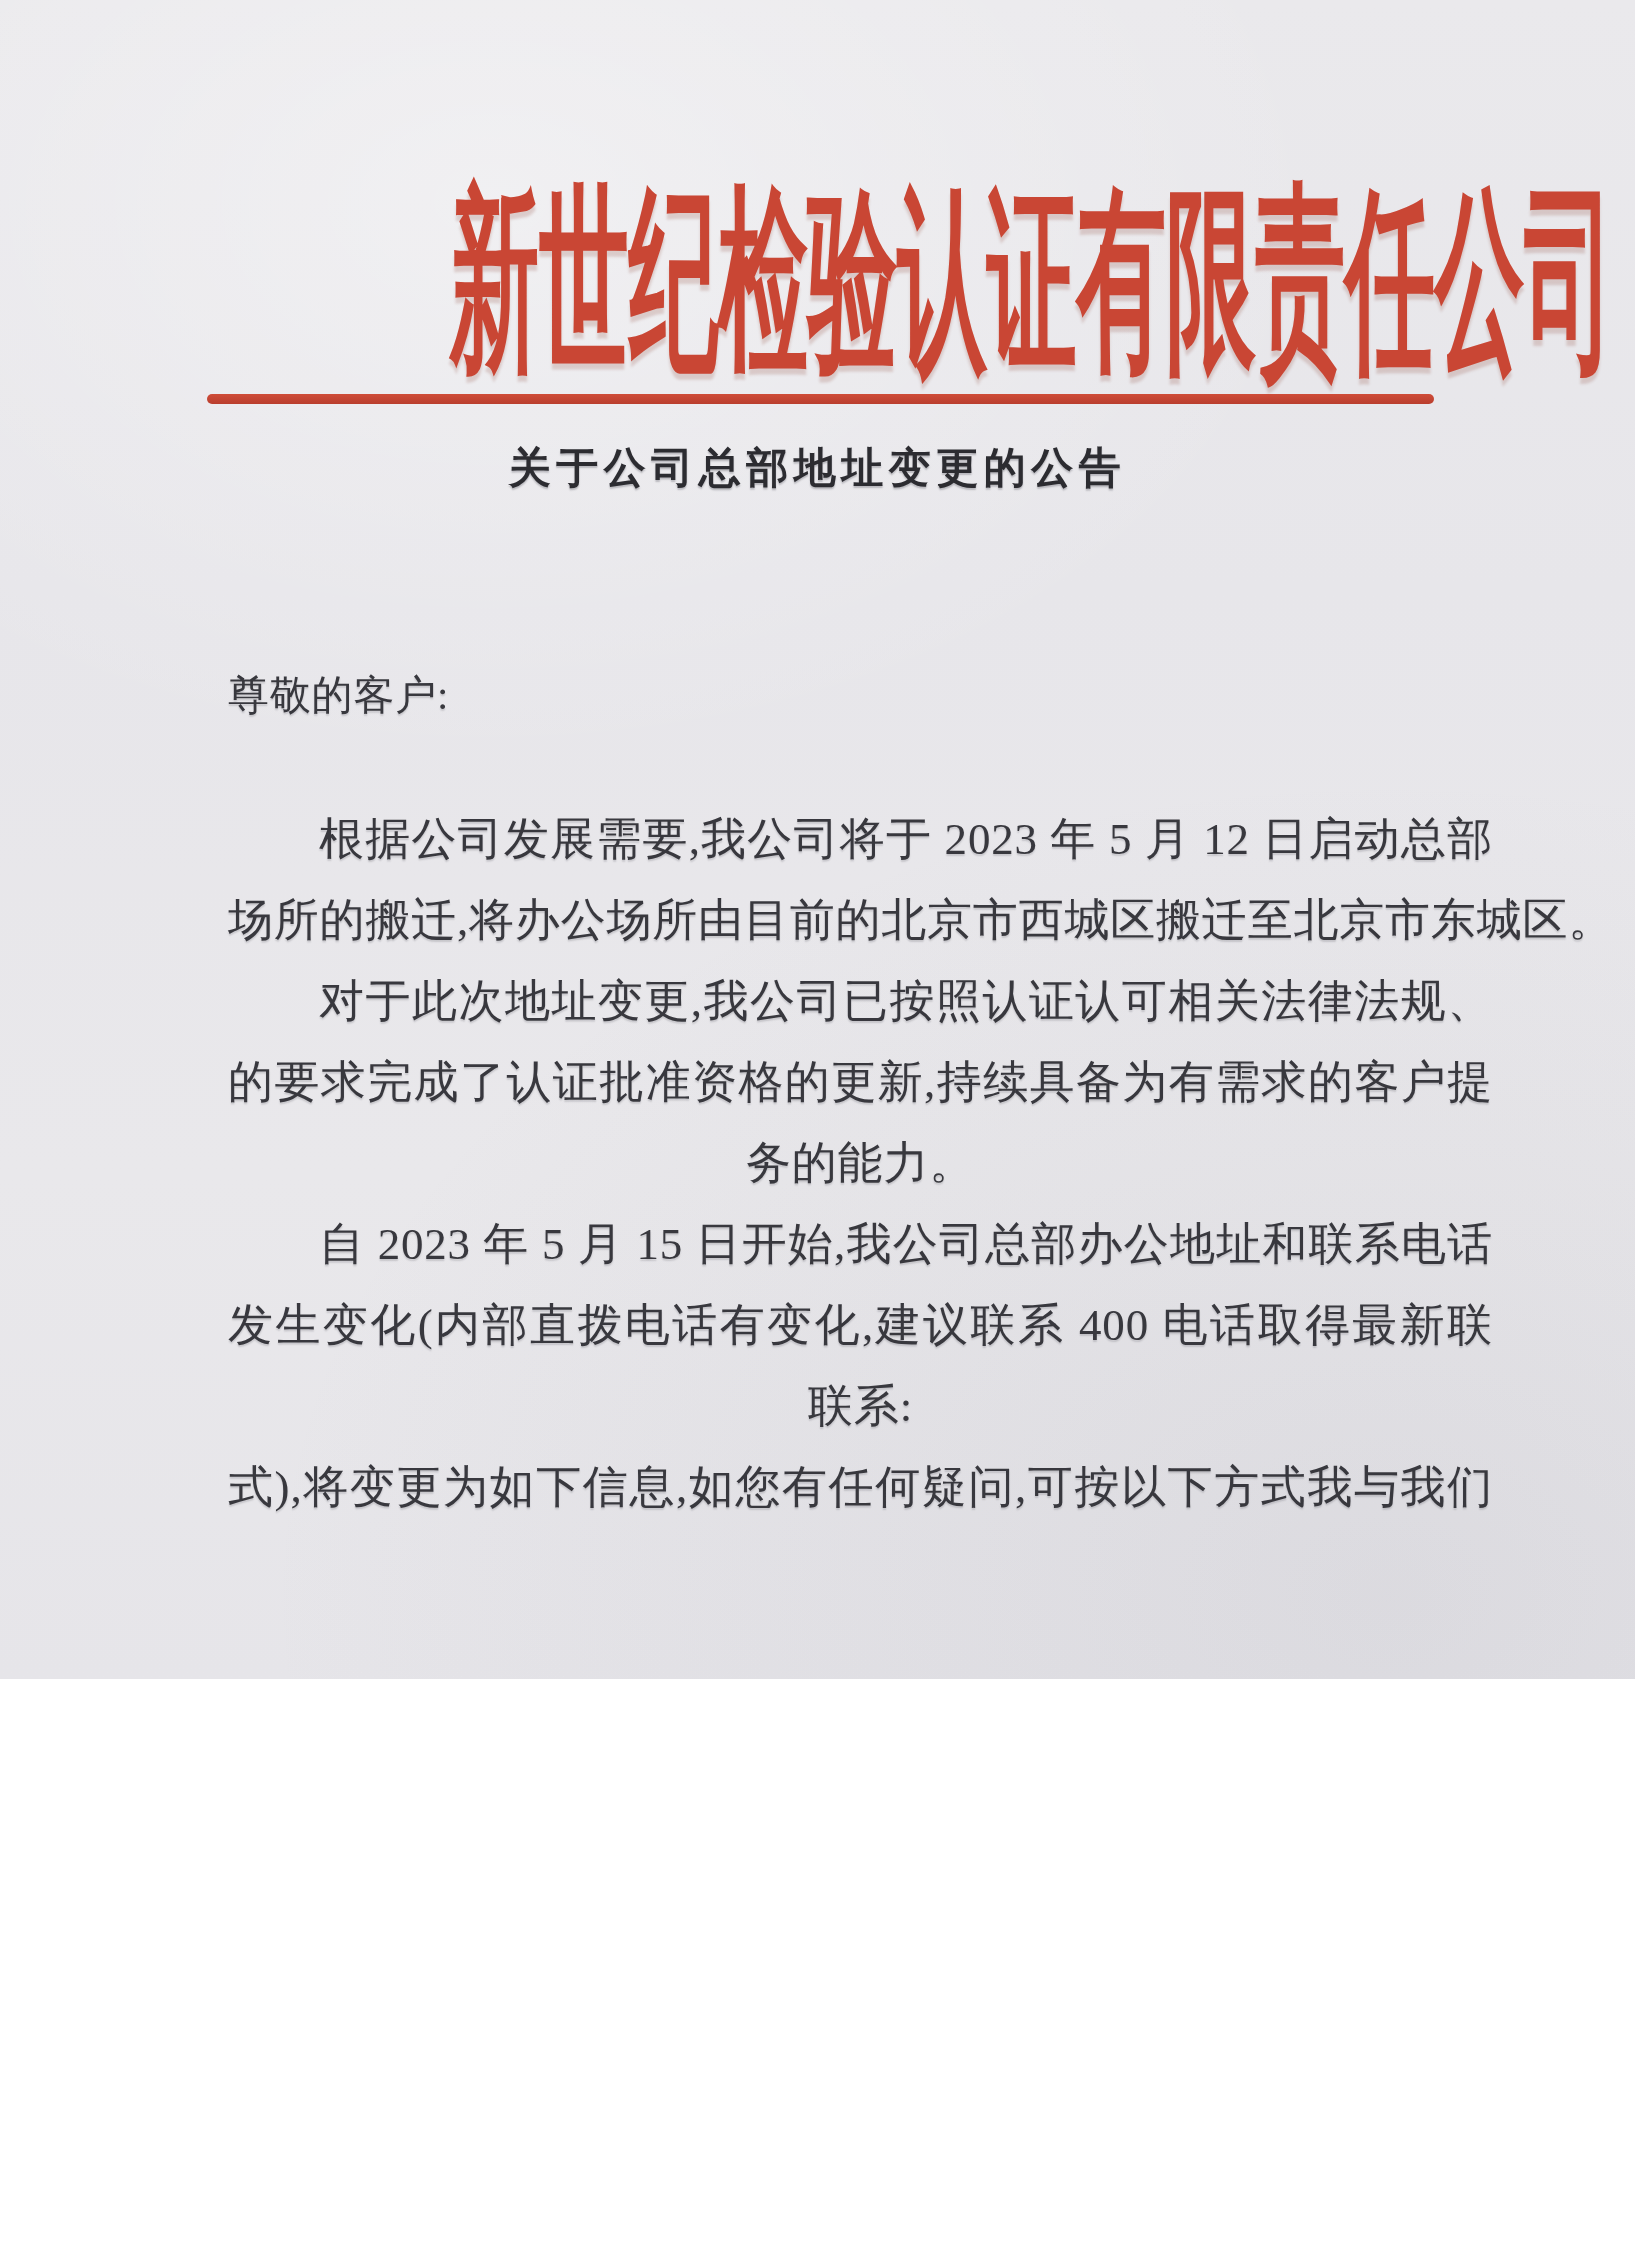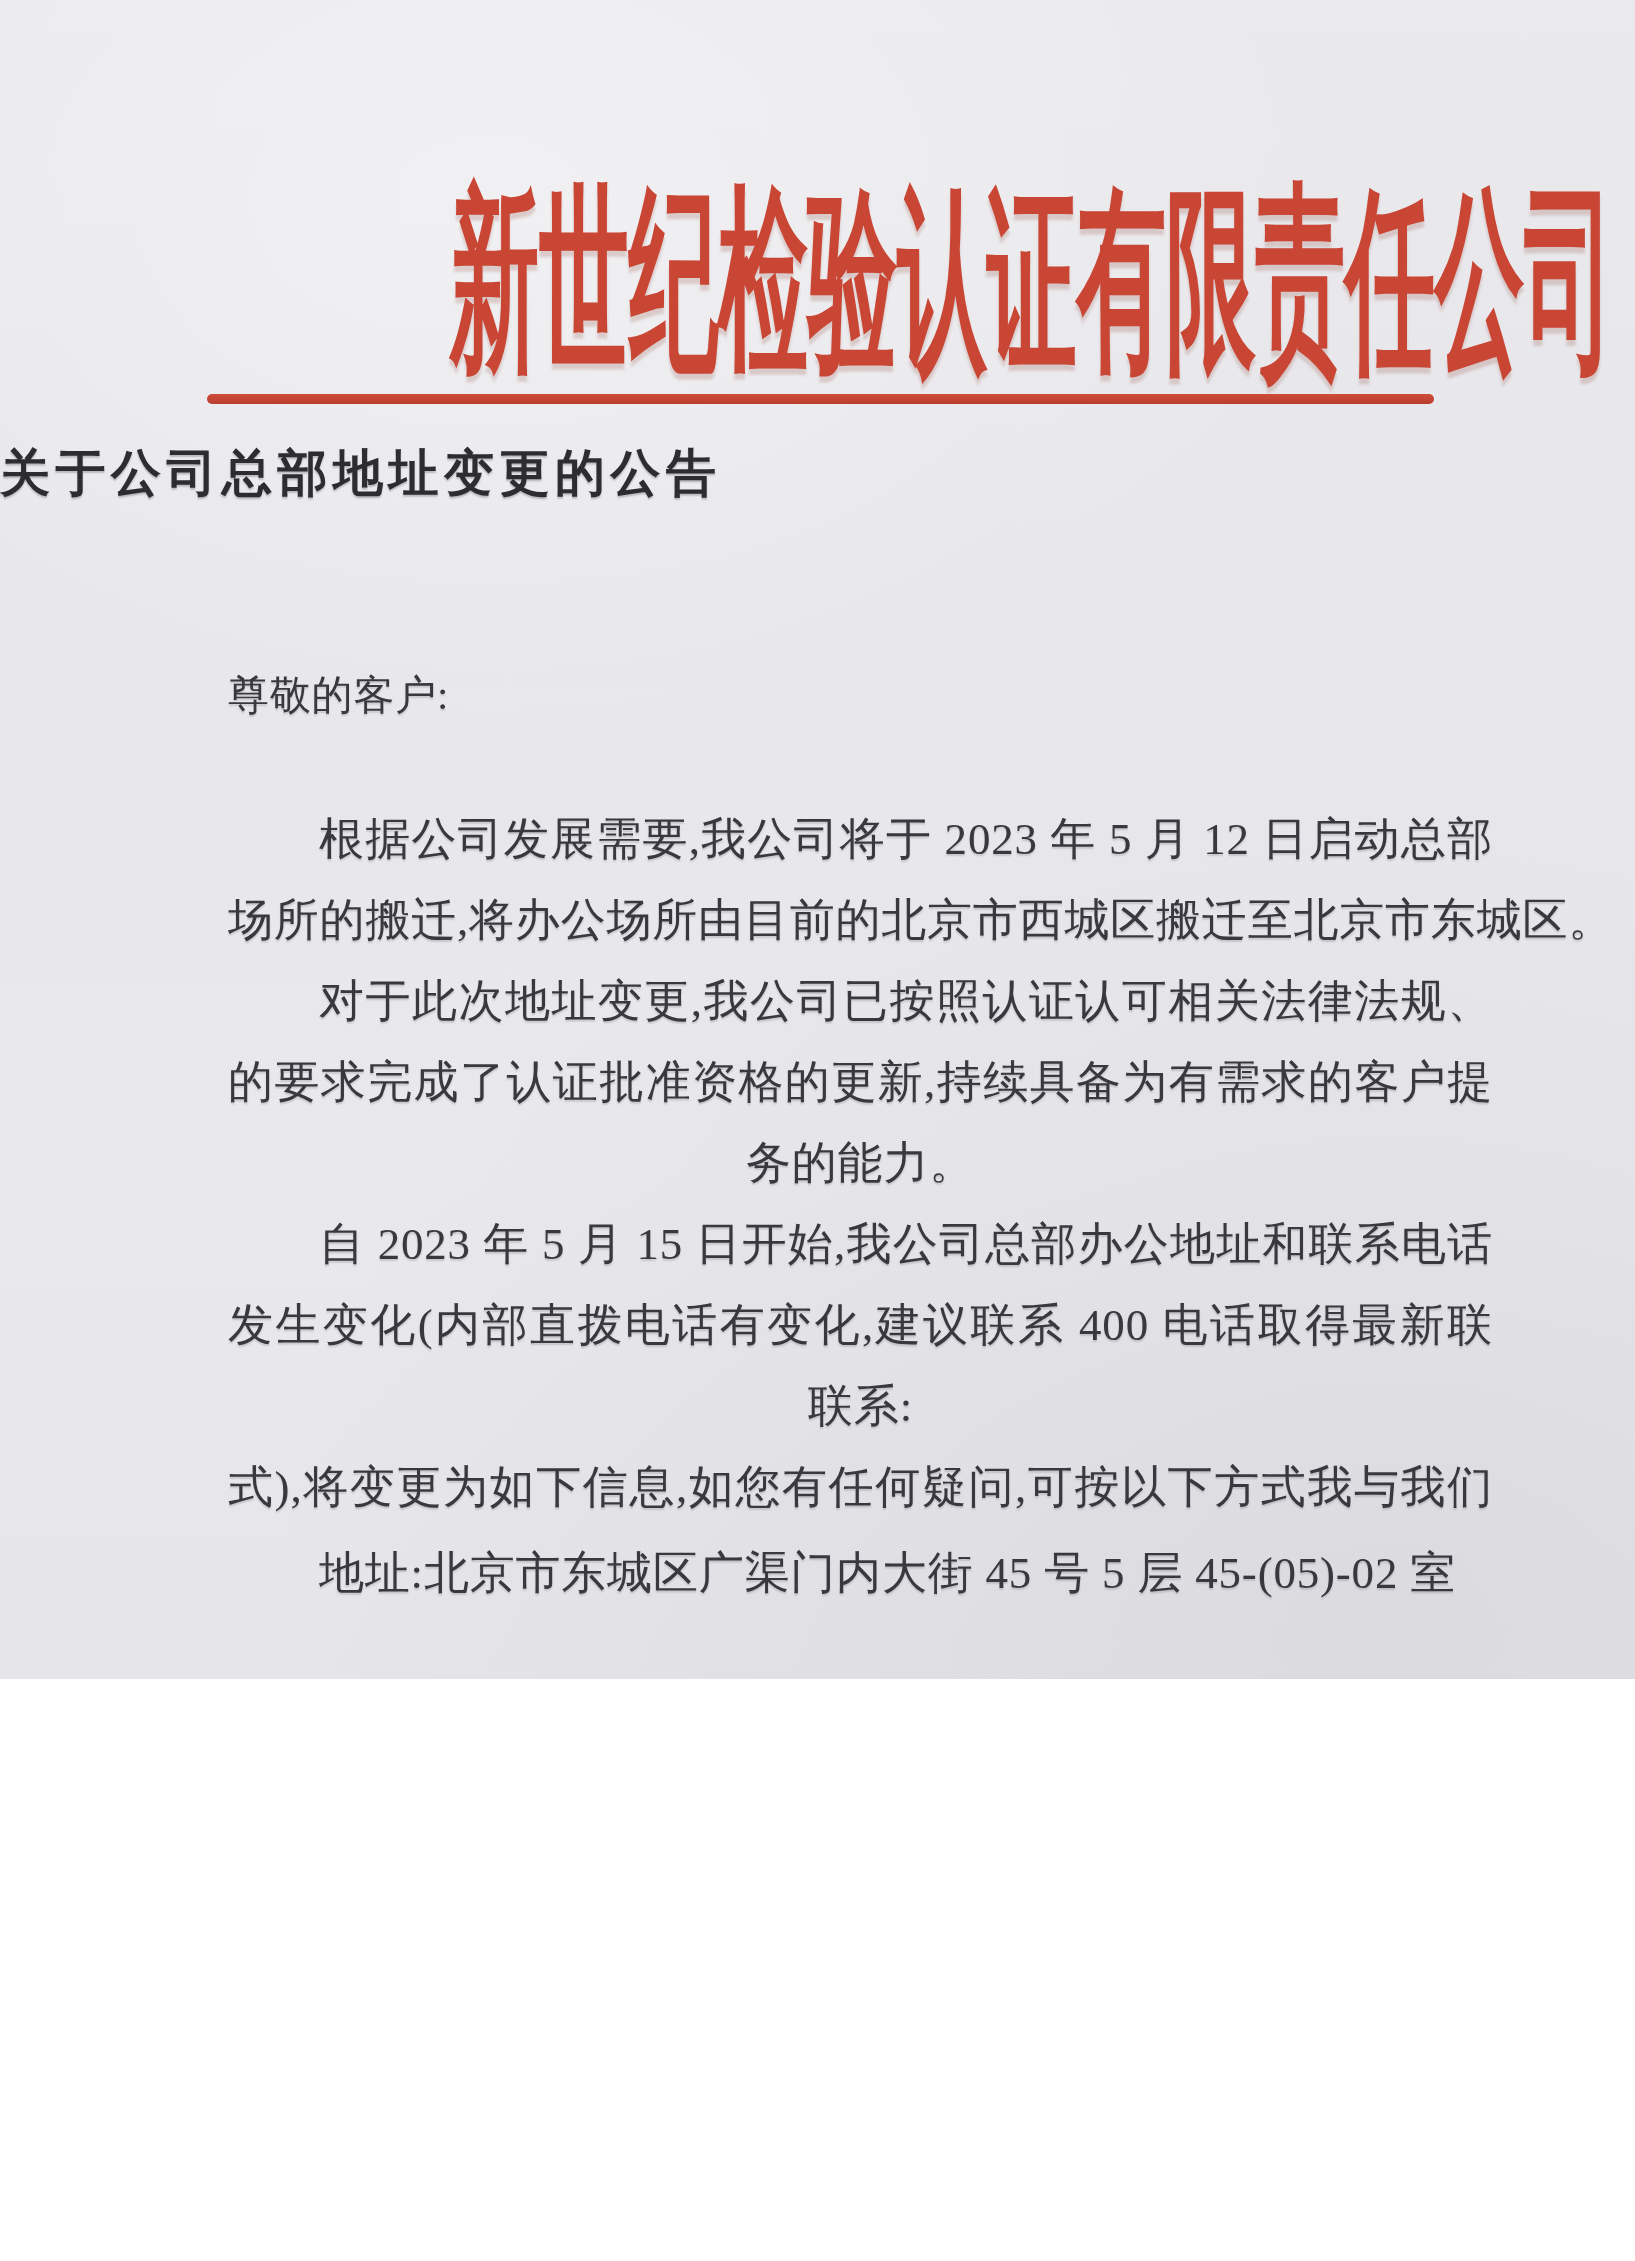--- a/index.html
+++ b/index.html
@@ -22,22 +22,22 @@
     transform:scaleX(0.45); transform-origin:center;
     text-shadow:0 5.5px 4px rgba(130,45,30,0.18);
   }
   .red-rule{
     position:absolute; left:207px; top:394px; width:1227px; height:10.3px;
     background:linear-gradient(180deg,#cf4c38,#b93e2e);
     border-radius:5.5px;
   }
   .doc-title{
     position:absolute; top:440px; left:0; width:100%;
-    text-align:left; font-family:"Liberation Sans","DejaVu Sans",sans-serif;
-    font-size:50px; font-weight:700; letter-spacing:5.5px; color:#2c2c31;
+    text-align:center; font-family:"Liberation Sans","DejaVu Sans",sans-serif;
+    font-size:42px; font-weight:700; letter-spacing:5.5px; color:#2c2c31;
     text-shadow:0 1.6px 1.6px rgba(40,40,50,0.25);
   }
   .salutation{
     position:absolute; left:228px; top:668px;
     font-size:41px; color:#38383e; letter-spacing:0.8px;
     text-shadow:0 1.6px 1.6px rgba(50,50,60,0.18);
   }
   #body-lines{
     position:absolute; left:228px; top:799px; width:1265px;
     font-size:45px; color:#38383e; letter-spacing:0.8px;
@@ -86,21 +86,20 @@
       <div class="line fill">的要求完成了认证批准资格的更新,持续具备为有需求的客户提供服</div>
       <div class="line">务的能力。</div>
       <div class="line indent fill">自 2023 年 5 月 15 日开始,我公司总部办公地址和联系电话都将</div>
       <div class="line fill">发生变化(内部直拨电话有变化,建议联系 400 电话取得最新联系方</div>
       <div class="line">联系:</div>
       <div class="line fill">式),将变更为如下信息,如您有任何疑问,可按以下方式我与我们</div>
     </div>
 
   <div id="contact-lines">
 
-  <div class="line">地址:北京市东城区广渠门内大街 45 号 5 层 45-(05)-02 室</div>
     </div>
 
   <svg class="seal-svg" width="474" height="474" viewBox="-300 -300 600 600">
     <circle r="248" fill="none" stroke="#c63c28" stroke-width="11" opacity="0.8"></circle>
     <g transform="rotate(34)">
       <path id="sealArc" d="M -192,68 A 204,204 0 1 1 192,68" fill="none"></path>
       <text font-size="57" font-weight="bold" fill="#c63c28" opacity="0.85" letter-spacing="2">
         <textPath href="#sealArc" startOffset="50%" text-anchor="middle">新世纪检验认证有限责任公司</textPath>
       </text>
       <path id="sealNum" d="M -151,157 A 218,218 0 0 0 151,157" fill="none"></path>

